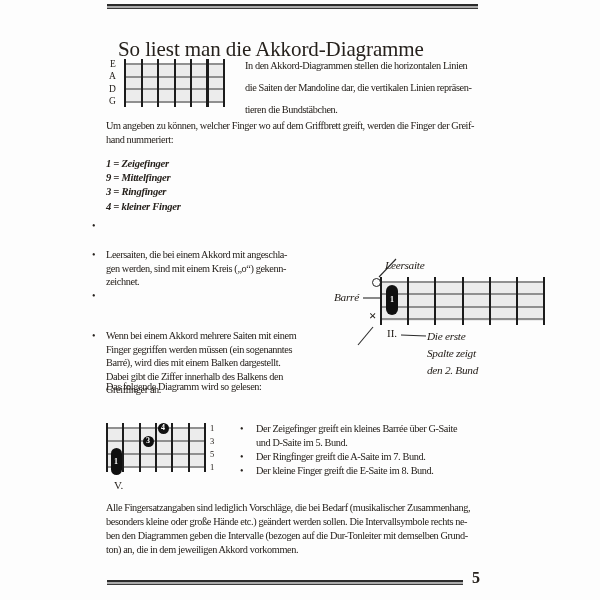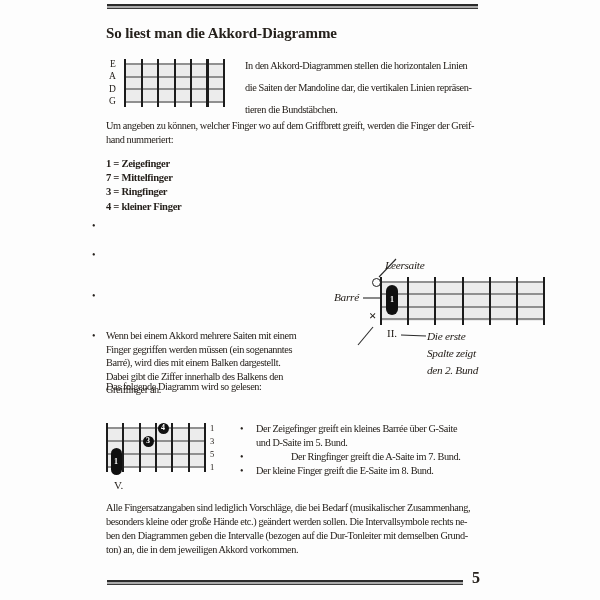--- a/index.html
+++ b/index.html
@@ -1,26 +1,26 @@
 <!DOCTYPE html>
 <html style="--ink: #26211c; --string-gray: #909090; --fret-black: #1c1c1c; --cell-bg: #ececec; --dot-black: #101010; --rule-mid: #ababab;"><head>
 <meta charset="utf-8">
 <style>
   html,body{margin:0;padding:0;}
   body{width:600px;height:600px;background:#fdfdfd;font-family:"Liberation Serif",serif;color:var(--ink,#26211c);}
   .sheet{position:relative;width:600px;height:600px;overflow:hidden;}
 
   .rule{position:absolute;height:5px;background:linear-gradient(to bottom,#2b2b2b 0 1.6px,var(--rule-mid,#ababab) 1.6px 3.6px,#3a3a3a 3.6px 5px);}
 
-  .title{position:absolute;left:106px;top:25px;margin:0;font-size:15px;font-weight:bold;letter-spacing:-0.1px;}
+  .title{position:absolute;left:106px;top:25px;margin:12px;font-size:21px;font-weight:normal;letter-spacing:-0.1px;}
 
   .para{position:absolute;font-size:10.3px;line-height:13.8px;letter-spacing:-0.4px;white-space:pre-line;}
 
   .fingerlist{position:absolute;left:106px;top:157px;font-size:10.6px;line-height:14.2px;letter-spacing:-0.3px;font-weight:bold;}
-  .fingerlist span{display:block;}
+  .fingerlist span{display:block;font-style:italic;}
 
   .bullet{position:absolute;display:flex;align-items:flex-start;}
   .bullet .marker{width:14px;font-size:10px;line-height:13.5px;flex:0 0 auto;}
   .bullet .btext{font-size:10.3px;line-height:13.5px;letter-spacing:-0.4px;white-space:pre-line;}
 
   .diagram{position:absolute;}
   .fretgrid{position:absolute;}
   .fg-strings{position:absolute;left:0;right:0;top:4px;bottom:4px;background-color:var(--cell-bg,#eee);}
   .fg-frets{position:absolute;inset:0;}
 
@@ -63,30 +63,33 @@
 
   <div class="para" style="left:245px;top:55px;width:270px;line-height:22px;">In den Akkord-Diagrammen stellen die horizontalen Linien
 die Saiten der Mandoline dar, die vertikalen Linien repräsen-
 tieren die Bundstäbchen.</div>
 
   <div class="para" style="left:106px;top:119px;width:385px;line-height:14px;">Um angeben zu können, welcher Finger wo auf dem Griffbrett greift, werden die Finger der Greif-
 hand nummeriert:</div>
 
   <div class="fingerlist">
     <span>1  =  Zeigefinger</span>
-    <span>7  =  Mittelfinger</span>
+    <span>9  =  Mittelfinger</span>
     <span>3  =  Ringfinger</span>
     <span>4  =  kleiner Finger</span>
   </div>
 
   <div class="bullet" style="left:92px;top:219px;width:400px;">
     <span class="marker">•</span>
   </div>
   <div class="bullet" style="left:92px;top:248px;width:260px;">
     <span class="marker">•</span>
+    <div class="btext">Leersaiten, die bei einem Akkord mit angeschla-
+gen werden, sind mit einem Kreis („o“) gekenn-
+zeichnet.</div>
   </div>
   <div class="bullet" style="left:92px;top:289px;width:260px;">
     <span class="marker">•</span>
   </div>
   <div class="bullet" style="left:92px;top:329px;width:260px;">
     <span class="marker">•</span>
     <div class="btext">Wenn bei einem Akkord mehrere Saiten mit einem
 Finger gegriffen werden müssen (ein sogenanntes
 Barré), wird dies mit einem Balken dargestellt.
 Dabei gibt die Ziffer innerhalb des Balkens den
@@ -140,21 +143,21 @@
     <span class="posnum" style="left:10px;top:60px;">V.</span>
   </div>
 
   <div class="bullet" style="left:240px;top:422px;width:280px;">
     <span class="marker" style="width:16px;">•</span>
     <div class="btext" style="line-height:13.8px;">Der Zeigefinger greift ein kleines Barrée über G-Saite
 und D-Saite im 5. Bund.</div>
   </div>
   <div class="bullet" style="left:240px;top:450px;width:280px;">
     <span class="marker" style="width:16px;">•</span>
-    <div class="btext" style="line-height:13.8px;margin-left:35px;">Der Ringfinger greift die A-Saite im 7. Bund.</div>
+    <div class="btext" style="line-height:13.8px;">Der Ringfinger greift die A-Saite im 7. Bund.</div>
   </div>
   <div class="bullet" style="left:240px;top:463.5px;width:280px;">
     <span class="marker" style="width:16px;">•</span>
     <div class="btext" style="line-height:13.8px;">Der kleine Finger greift die E-Saite im 8. Bund.</div>
   </div>
 
   <div class="para" style="left:106px;top:501px;width:390px;line-height:13.9px;">Alle Fingersatzangaben sind lediglich Vorschläge, die bei Bedarf (musikalischer Zusammenhang,
 besonders kleine oder große Hände etc.) geändert werden sollen. Die Intervallsymbole rechts ne-
 ben den Diagrammen geben die Intervalle (bezogen auf die Dur-Tonleiter mit demselben Grund-
 ton) an, die in dem jeweiligen Akkord vorkommen.</div>

